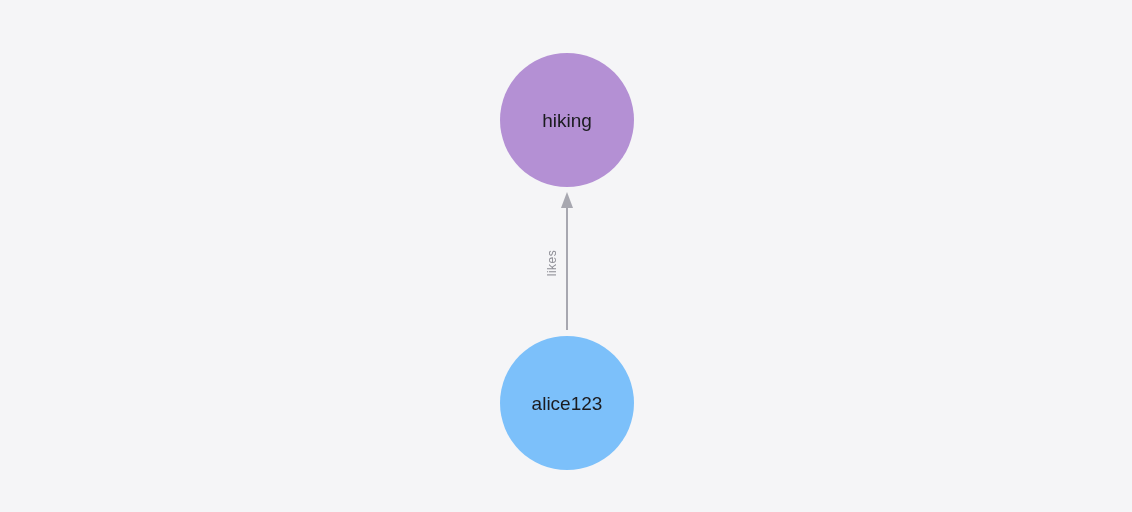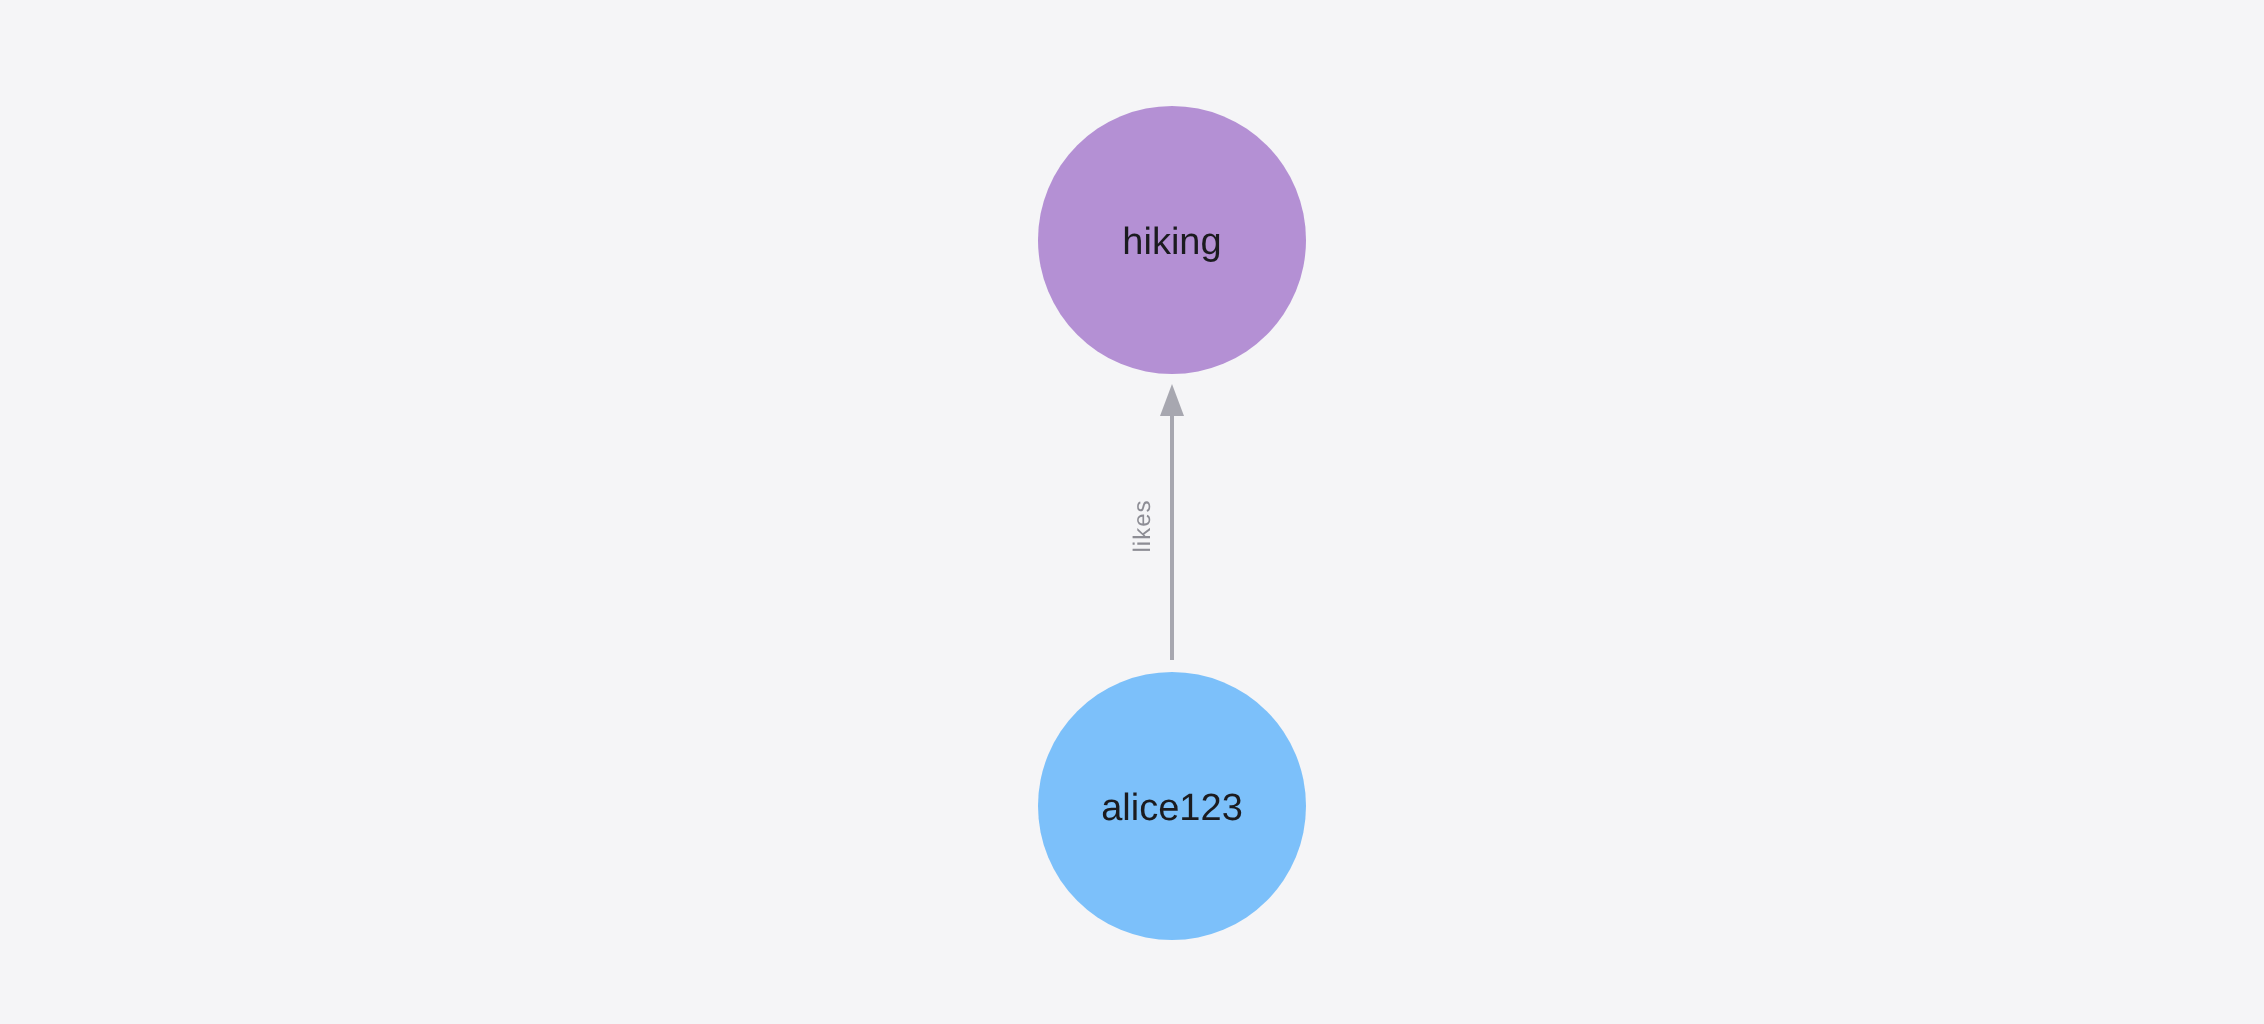--- a/index.html
+++ b/index.html
@@ -8,21 +8,20 @@
     width: 1132px;
     height: 512px;
     background: #f5f5f7;
     font-family: "Liberation Sans", sans-serif;
     overflow: hidden;
   }
   .stage {
     position: relative;
     width: 912px;
     height: 512px;
-    margin-left: 19px;
   }
   svg { display: block; }
   .node-label {
     font-size: 19px;
     fill: #1b1b1f;
   }
   .edge-label {
     font-size: 12px;
     fill: #8d8d95;
     letter-spacing: 0.5px;

